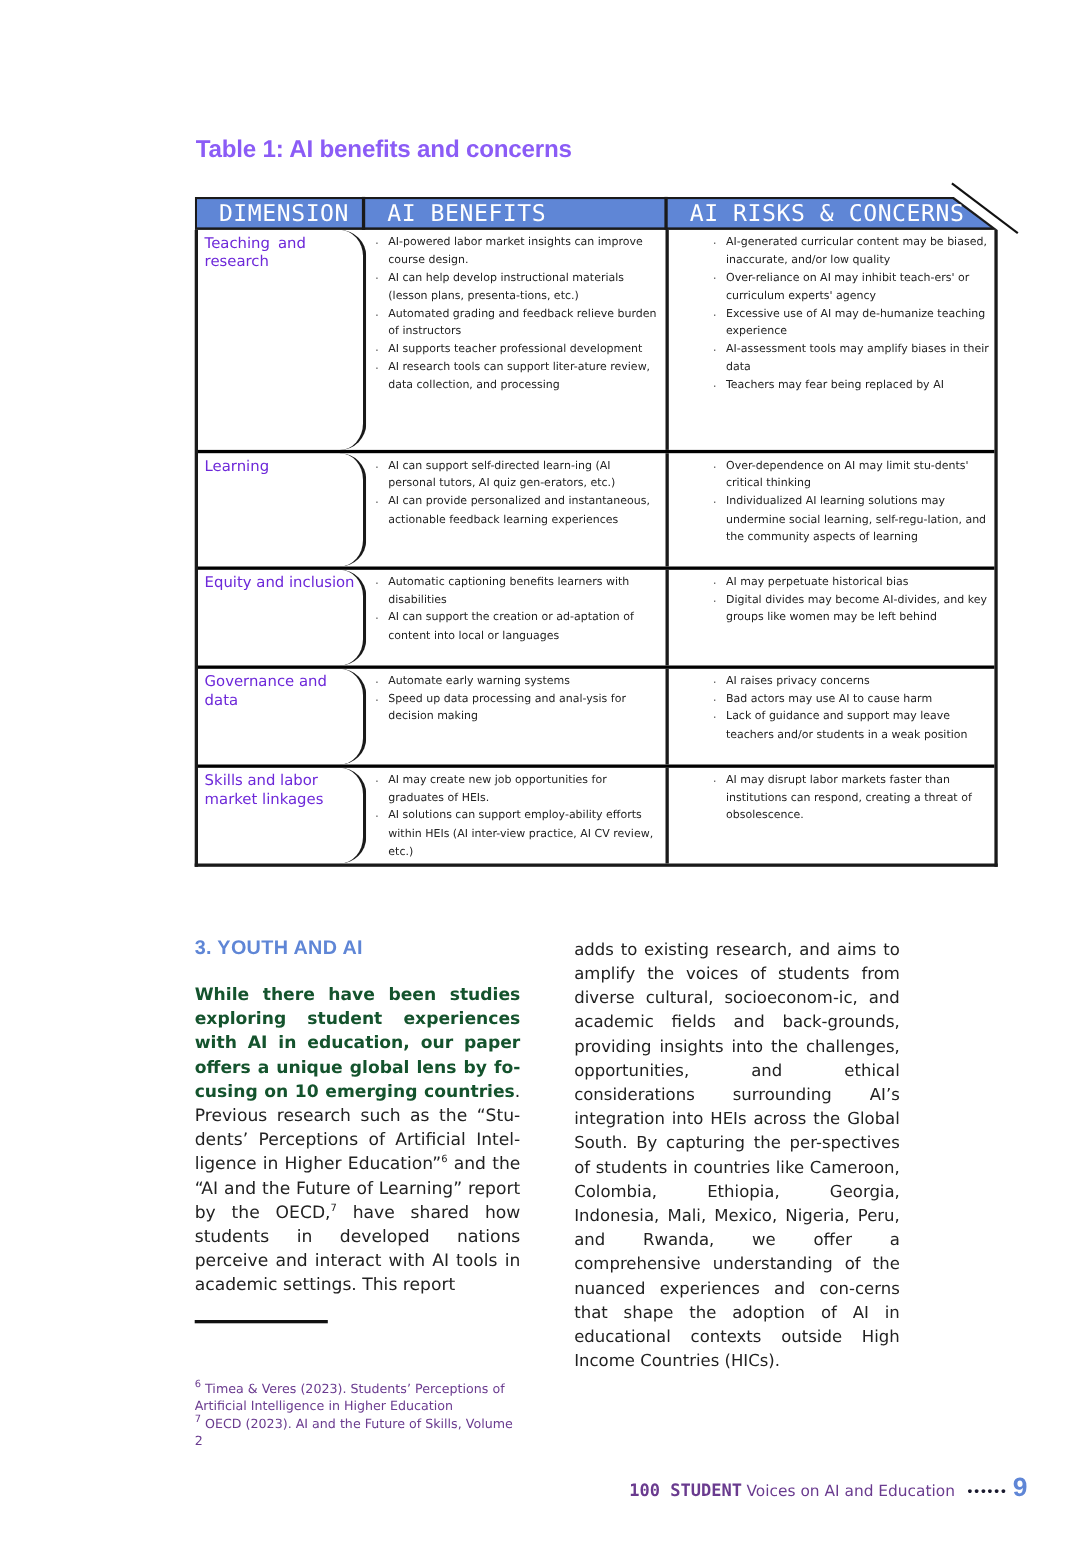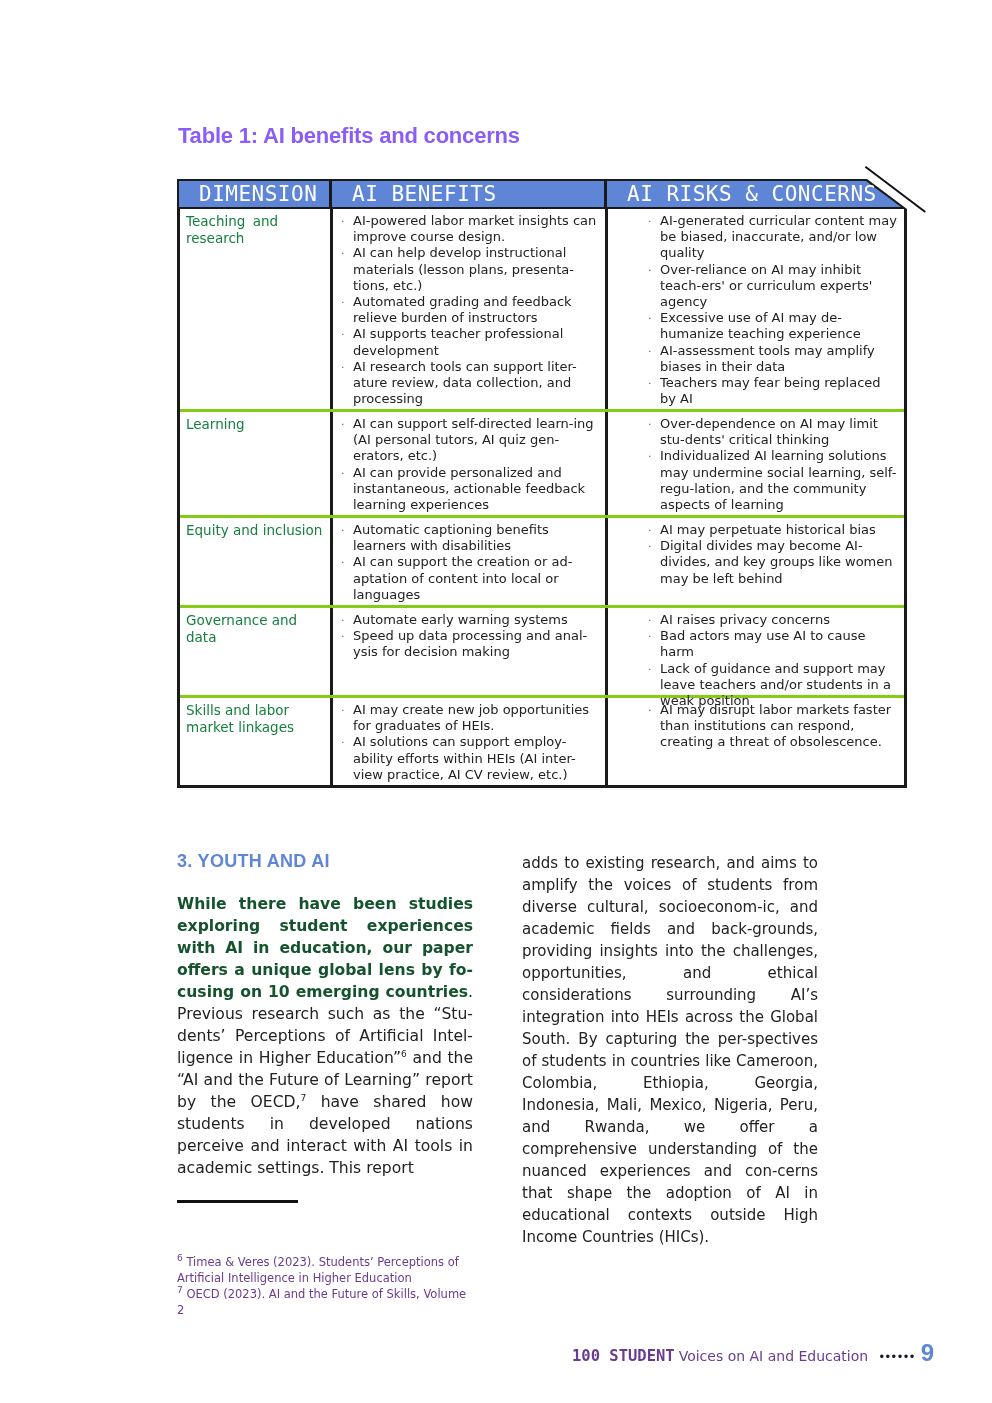--- a/index.html
+++ b/index.html
@@ -11,27 +11,27 @@
   .tbl-header { position:relative; height:30px; display:flex; }
   .hdr-bg { position:absolute; left:0; top:0; width:730px; height:30px; background:#1a1a1a;
             clip-path: polygon(0 0, 690px 0, 730px 30px, 0 30px); }
   .hdr-fill { position:absolute; left:2px; top:2px; width:724px; height:26px; background:#5f86d6;
             clip-path: polygon(0 0, 687px 0, 722px 26px, 0 26px); }
   .hdr-cell { position:relative; z-index:2; height:30px; line-height:30px; font-family:"DejaVu Sans Mono", monospace; font-size:21px; color:#ffffff; padding-left:22px; box-sizing:border-box; letter-spacing:0.5px; }
   .hdr-sep { position:absolute; top:0; width:3px; height:30px; background:#1a1a1a; z-index:3; }
   .diag-line { position:absolute; left:866px; top:166px; width:75px; height:2px; background:#111; transform-origin:0 0; transform:rotate(37deg); }
 
   .tbl-body { border:3px solid #1a1a1a; border-top:none; }
-  .row { display:flex; border-top:3px solid #84cc16; }
+  .row { display:flex; border-top:3px solid #000000; }
   .row:first-child { border-top:none; }
-  .c1 { width:153px; border-right:3px solid #1a1a1a; padding:4px 6px; box-sizing:border-box; font-size:13.5px; line-height:16.5px; color:#15803d; }
+  .c1 { width:153px; border-right:3px solid #1a1a1a; padding:4px 6px; box-sizing:border-box; font-size:13.5px; line-height:16.5px; color:#6d28d9;border-radius:24px; }
   .c2 { width:275px; border-right:3px solid #1a1a1a; padding:4px 4px 4px 6px; box-sizing:border-box; }
   .c3 { flex:1; padding:4px 4px 4px 6px; box-sizing:border-box;margin-left:32px; }
   ul.bl { list-style:none; margin:0; padding:0; }
-  ul.bl li { position:relative; padding-left:14px; font-size:13px; line-height:16.2px; color:#222; }
+  ul.bl li { position:relative; padding-left:14px; font-size:10px; line-height:16.2px; color:#222; }
   ul.bl li::before { content:"."; position:absolute; left:2px; top:-2px; color:#666; font-size:11px; }
 
   .sec-title { position:absolute; left:177px; top:851px; font-family:"Liberation Sans", sans-serif; font-weight:bold; font-size:18px; color:#5f86d6; letter-spacing:0.3px; }
   .col-left { position:absolute; left:177px; top:893px; width:296px; font-size:15.6px; line-height:22px; color:#222; text-align:justify; }
   .col-left b { color:#14532d; }
   .col-right { position:absolute; left:522px; top:852px; width:296px; font-size:15px; line-height:22px; color:#222; text-align:justify; }
   sup { font-size:9px; line-height:0; }
 
   .fn-rule { position:absolute; left:177px; top:1200px; width:121px; height:3px; background:#111; }
   .footnotes { position:absolute; left:177px; top:1206px; width:300px; font-size:11.5px; line-height:16px; color:#6a3b8f;margin-top:48px; }

